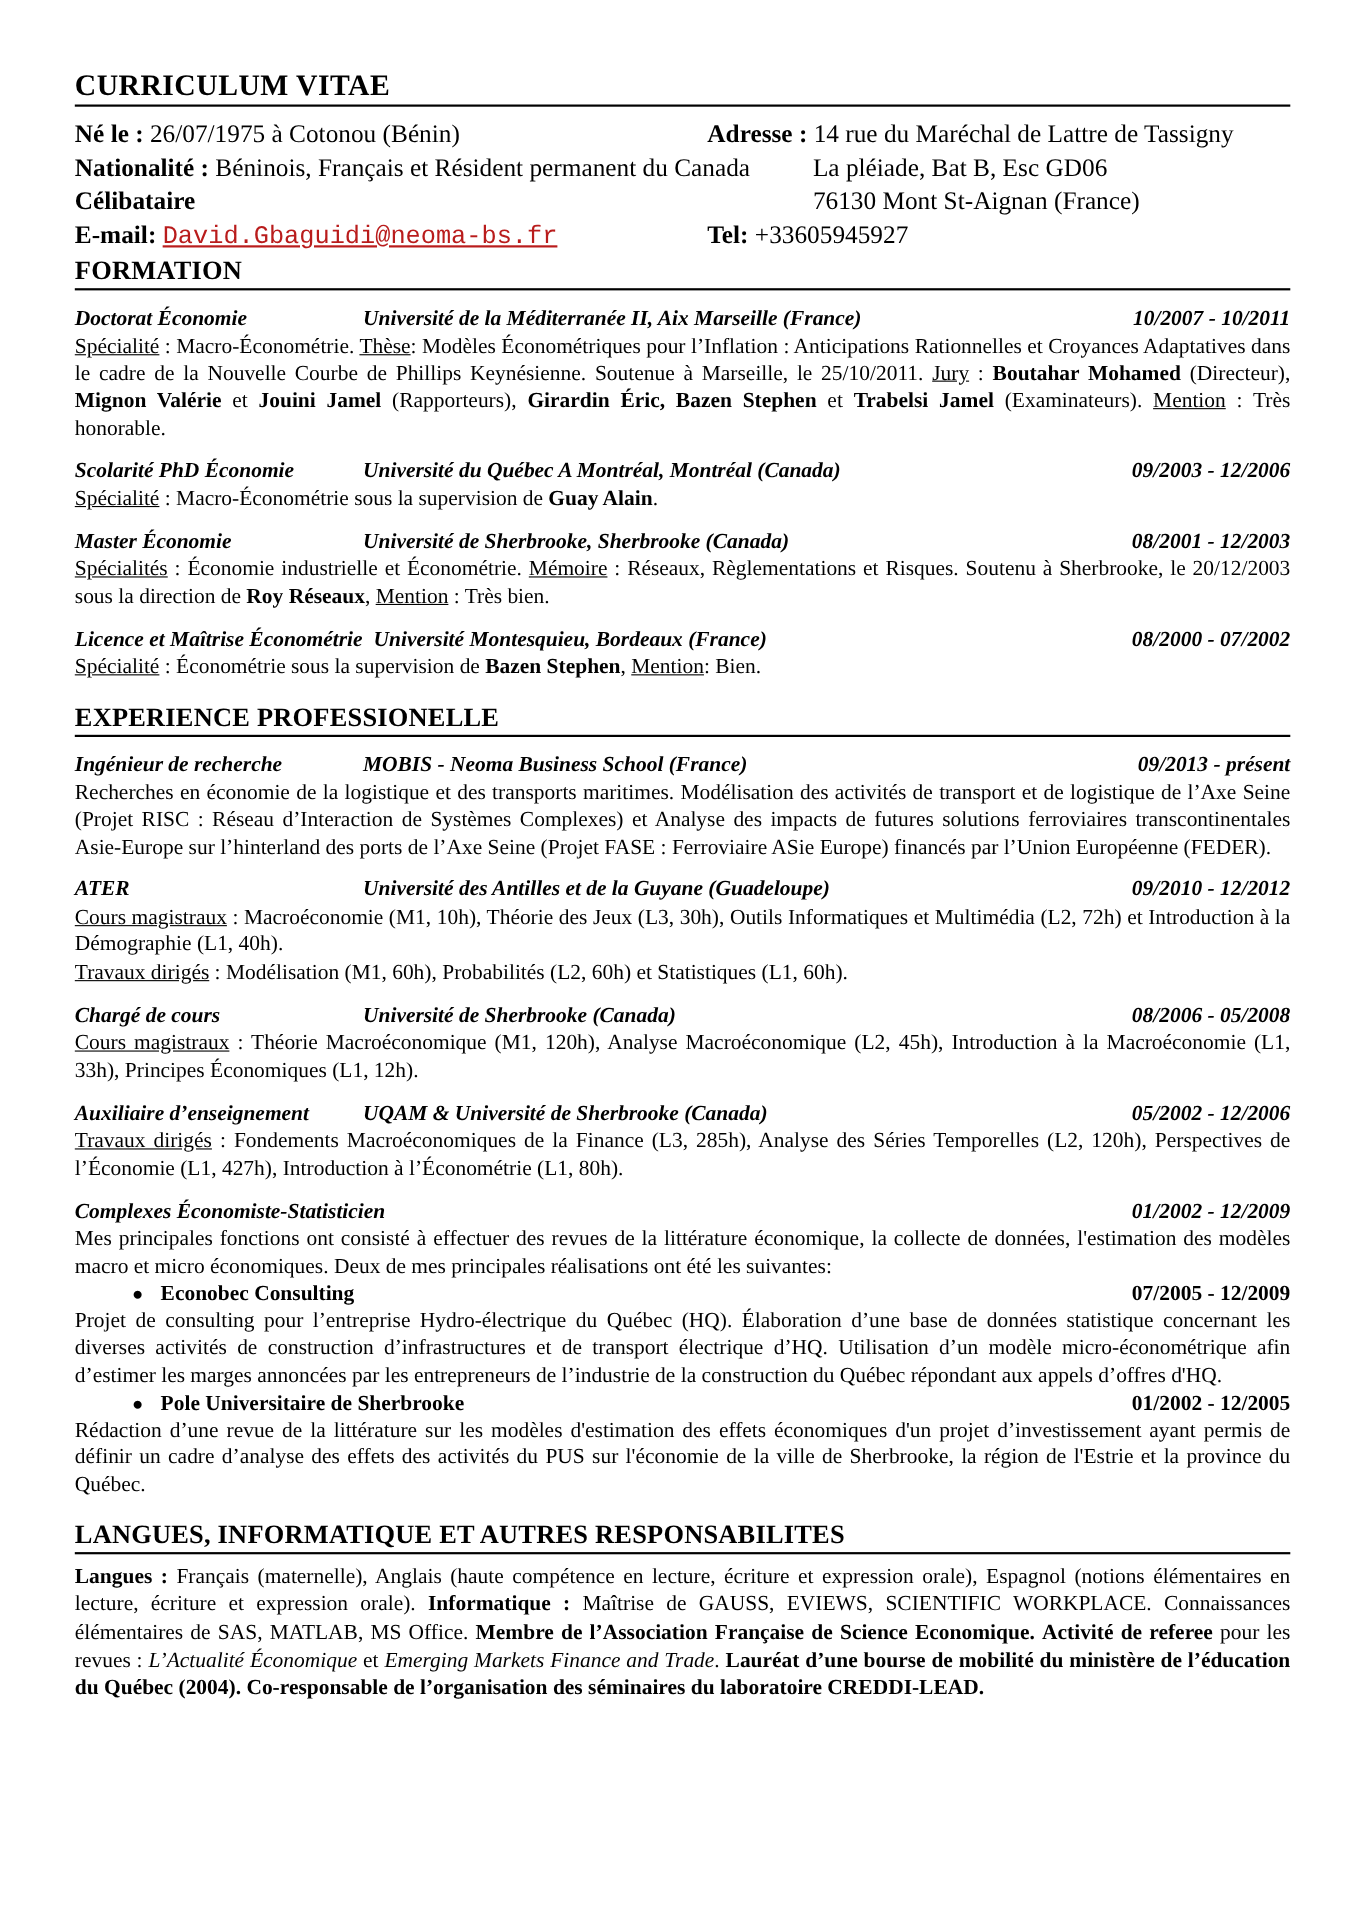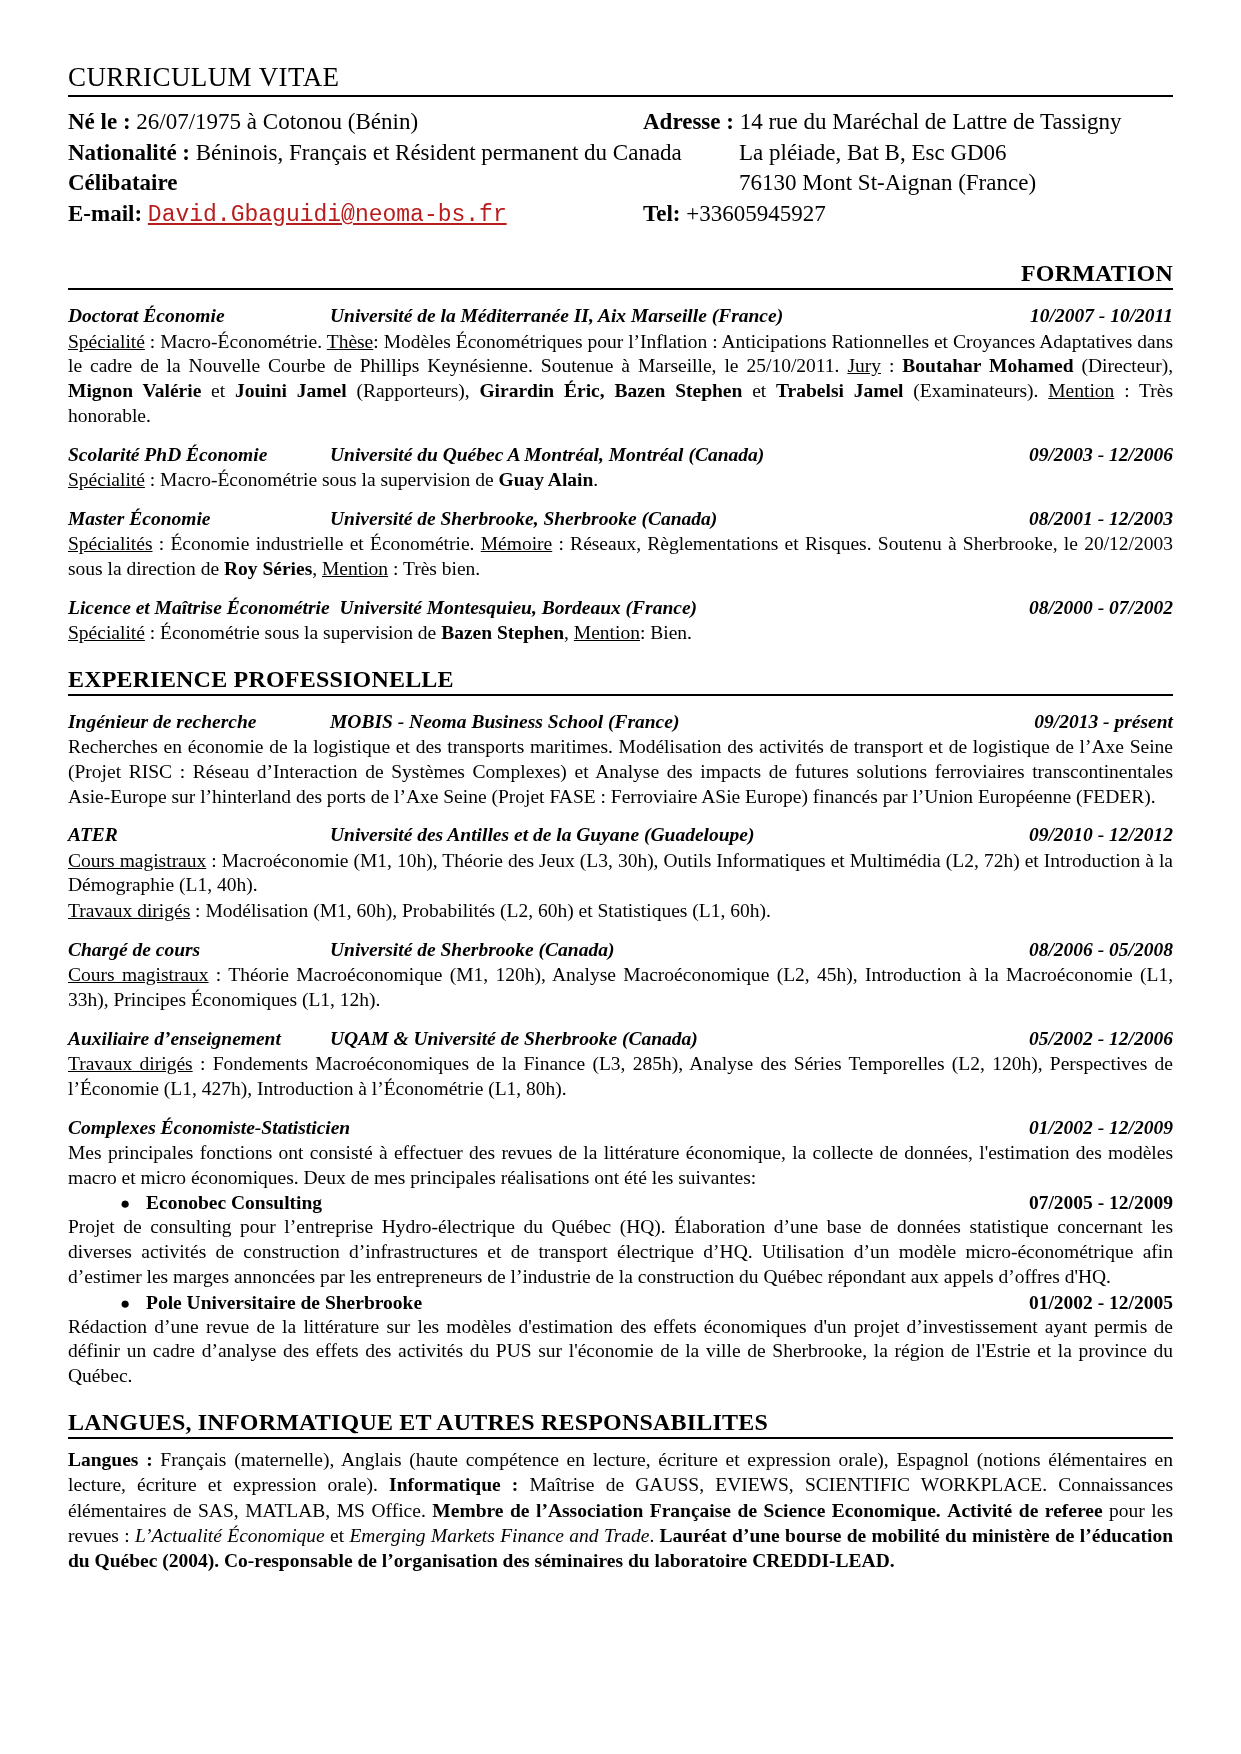--- a/index.html
+++ b/index.html
@@ -17,21 +17,21 @@
     width: 1241px;
     min-height: 1754px;
     box-sizing: border-box;
     padding: 62px 68px 40px 68px;
     position: relative;
   }
 
   
   .cv-title {
     font-size: 27px;
-    font-weight: normal;
+    font-weight: bold;
     letter-spacing: 0.4px;
     padding-bottom: 2px;
     margin: 0 0 4px 0;
     border-bottom: 2.5px solid #000;
     display: block;
   }
 
   
   .contact {
     display: flex;
@@ -53,21 +53,21 @@
 
   
   .section-head {
     font-size: 24px;
     font-weight: bold;
     letter-spacing: 0.2px;
     margin: 20px 0 6px 0;
     padding-bottom: 1px;
     border-bottom: 2.5px solid #000;
   }
-  .section-head.first { margin-top: 30px; text-align: right; }
+  .section-head.first { margin-top: 4px; }
 
   
   .entry { margin-top: 13px; }
   .entry:first-child { margin-top: 8px; }
 
   .entry-head {
     display: flex;
     align-items: flex-end;
     font-weight: bold;
     font-size: 19.5px;
@@ -163,21 +163,21 @@
     <div class="entry-body"><span class="u">Spécialité</span><span> : Macro-Économétrie sous la supervision de </span><span class="b">Guay Alain</span><span>.</span></div>
   </div>
 
   <div class="entry">
     <div class="entry-head">
       <span class="eh-role w-col">Master Économie</span>
       <span class="eh-org">Université de Sherbrooke, Sherbrooke (Canada)</span>
       <span class="eh-spacer"></span>
       <span class="eh-date">08/2001 - 12/2003</span>
     </div>
-    <div class="entry-body"><span class="u">Spécialités</span><span> : Économie industrielle et Économétrie. </span><span class="u">Mémoire</span><span> : Réseaux, Règlementations et Risques. Soutenu à Sherbrooke, le 20/12/2003 sous la direction de </span><span class="b">Roy Séries</span><span>, </span><span class="u">Mention</span><span> : Très bien.</span></div>
+    <div class="entry-body"><span class="u">Spécialités</span><span> : Économie industrielle et Économétrie. </span><span class="u">Mémoire</span><span> : Réseaux, Règlementations et Risques. Soutenu à Sherbrooke, le 20/12/2003 sous la direction de </span><span class="b">Roy Réseaux</span><span>, </span><span class="u">Mention</span><span> : Très bien.</span></div>
   </div>
 
   <div class="entry">
     <div class="entry-head">
       <span class="eh-role w-auto">Licence et Maîtrise Économétrie</span>
       <span class="eh-org">Université Montesquieu, Bordeaux (France)</span>
       <span class="eh-spacer"></span>
       <span class="eh-date">08/2000 - 07/2002</span>
     </div>
     <div class="entry-body"><span class="u">Spécialité</span><span> : Économétrie sous la supervision de </span><span class="b">Bazen Stephen</span><span>, </span><span class="u">Mention</span><span>: Bien.</span></div>

